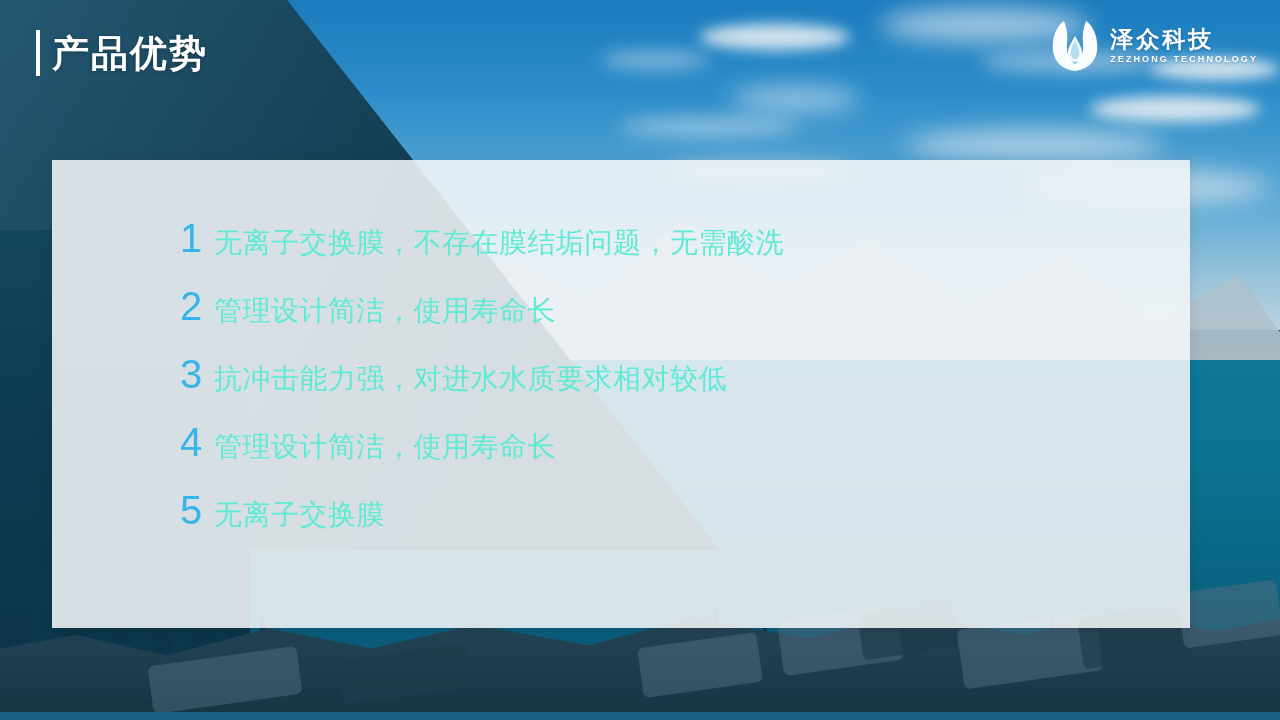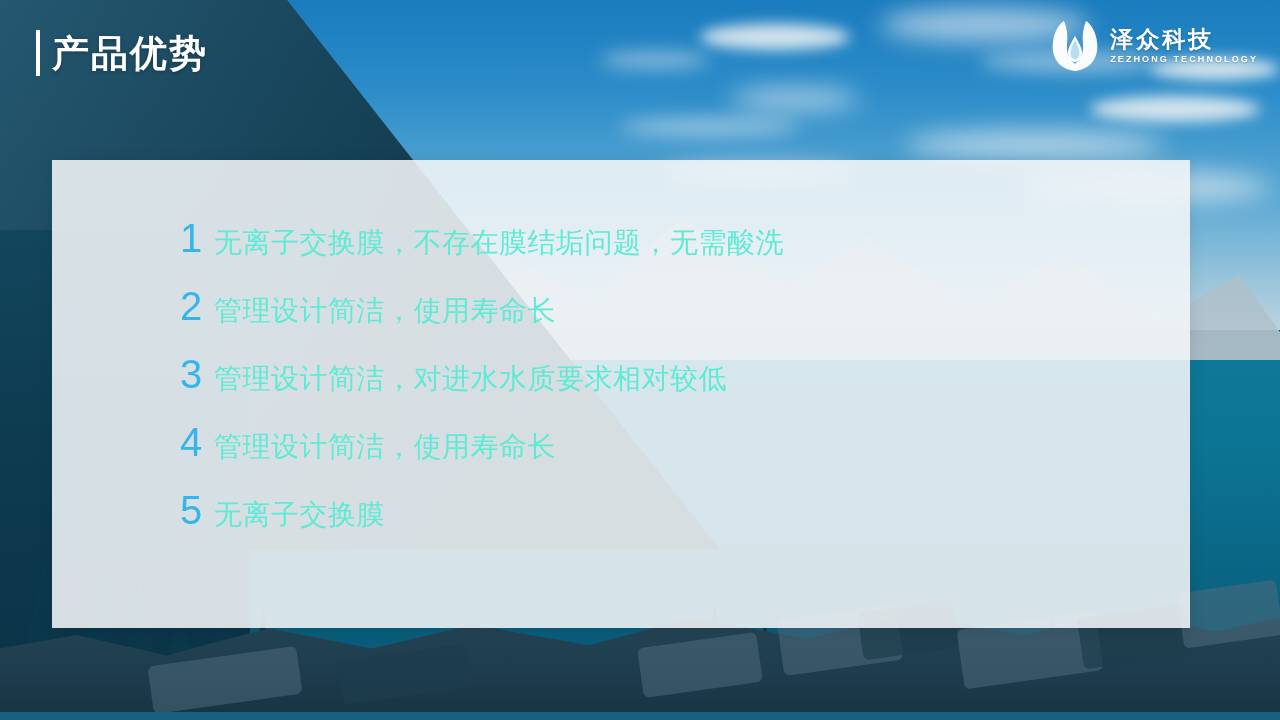--- a/index.html
+++ b/index.html
@@ -303,21 +303,21 @@
         <span class="item-text">无离子交换膜，不存在膜结垢问题，无需酸洗</span>
       </div>
 
       <div class="item">
         <span class="num">2</span>
         <span class="item-text">管理设计简洁，使用寿命长</span>
       </div>
 
       <div class="item">
         <span class="num">3</span>
-        <span class="item-text">管理设计简洁，对进水水质要求相对较低</span>
+        <span class="item-text">抗冲击能力强，对进水水质要求相对较低</span>
       </div>
 
       <div class="item">
         <span class="num">4</span>
         <span class="item-text">管理设计简洁，使用寿命长</span>
       </div>
 
       <div class="item">
         <span class="num">5</span>
         <span class="item-text">无离子交换膜</span>

